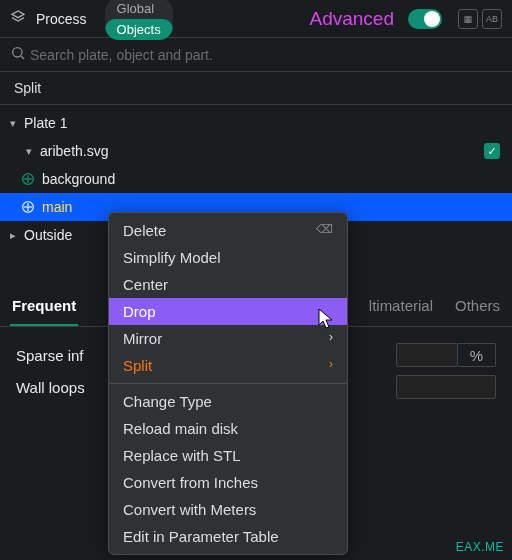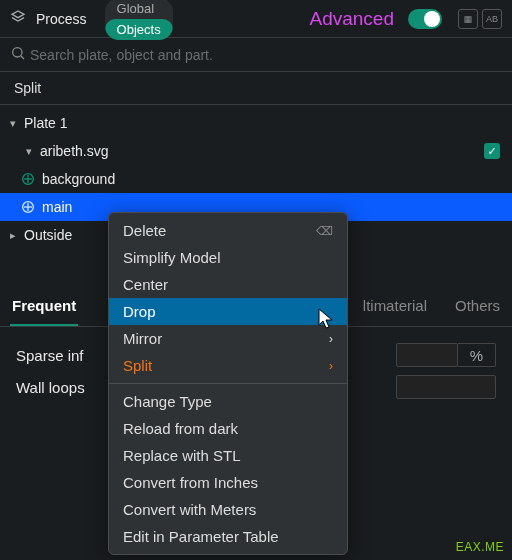--- a/index.html
+++ b/index.html
@@ -21,46 +21,46 @@
   .search-row input { flex: 1; background: transparent; border: none; color: #ef4444; font-size: 14px; outline: none; margin-left: 4px; }
   .search-row input::placeholder { color: #6a6d6f; }
 
   .header-row { padding: 8px 14px; border-bottom: 1px solid #3a3d3f; font-weight: 500; color: #ddd; }
 
   .tree { padding-top: 4px; }
   .tree-row { display: flex; align-items: center; height: 28px; padding-right: 12px; }
   .tree-row.lev0 { padding-left: 10px; }
   .tree-row.lev1 { padding-left: 26px; }
   .tree-row.lev2 { padding-left: 20px; }
-  .tree-row.sel { background: #0a5cff; color: #fef9c3; }
+  .tree-row.sel { background: #0a5cff; color: #fde047; }
   .chev { width: 14px; display: inline-block; color: #aaa; font-size: 11px; }
   .ficon { width: 16px; height: 16px; margin-right: 6px; display:inline-flex; align-items:center; justify-content:center; }
   .ficon svg { width:16px; height:16px; }
   .check { margin-left: auto; width: 16px; height: 16px; background: #0f8f73; border-radius: 3px; display:flex; align-items:center; justify-content:center; color:#fff; font-size:11px; }
 
-  .tabs { display: flex; border-bottom: 1px solid #3a3d3f; margin-top: 40px; padding: 0 10px; gap: 24px; font-size: 15px; }
+  .tabs { display: flex; border-bottom: 1px solid #3a3d3f; margin-top: 40px; padding: 0 10px; gap: 18px; font-size: 15px; }
   .tabs span { padding: 8px 2px 10px; color: #888; }
   .tabs .active { color: #fff; font-weight: 600; border-bottom: 2px solid #0f8f73; }
 
   .settings { padding: 12px 16px; font-size: 15px; }
   .srow { display:flex; align-items:center; height: 32px; }
   .srow .label { flex:1; }
   .srow .field { width: 62px; height:24px; border:1px solid #444; border-radius:2px; background:#222; }
   .srow .unit { width: 38px; height:24px; border:1px solid #444; border-left:none; border-radius:0 2px 2px 0; display:flex; align-items:center; justify-content:center; color:#aaa; }
 
   .ctx-menu { position: absolute; top: 212px; left: 108px; width: 240px; background: #2f3234; border: 1px solid #4a4d4f; border-radius: 6px; padding: 4px 0; box-shadow: 0 4px 20px rgba(0,0,0,.5); z-index: 10; }
-  .ctx-item { display:flex; align-items:center; padding: 5px 14px; font-size: 15px; color: #ddd; }
-  .ctx-item.sel { background: #0369a1; color: #fff; }
+  .ctx-item { display:flex; padding: 5px 14px; font-size: 15px; color: #ddd; }
+  .ctx-item.sel { background: #8b5cf6; color: #fff; }
   .ctx-item.disabled { color: #f97316; }
   .ctx-sep { height:1px; background:#4a4d4f; margin:4px 0; }
   .ctx-item .arrow { margin-left:auto; font-size:12px; }
   .ctx-item .del-icon { margin-left:auto; font-size:12px; opacity:.5; }
 
   .cursor { position:absolute; top: 308px; left: 318px; z-index: 20; }
-  .watermark { position:absolute; bottom:6px; right:8px; color:#84cc16; font-size:12px; letter-spacing: .5px; }
+  .watermark { position:absolute; bottom:6px; right:8px; color:#14b8a6; font-size:12px; letter-spacing: .5px; }
   .layers-icon svg, .search-icon svg { width:16px; height:16px; }
 </style>
 </head>
 <body>
 
 <div class="top-bar">
   <span class="layers-icon">
     <svg viewBox="0 0 24 24" fill="none" stroke="#aaa" stroke-width="2">
         <polygon points="12 3 3 8 12 13 21 8 12 3"></polygon>
         <polyline points="3 13 12 18 21 13"></polyline>
@@ -166,21 +166,21 @@
     </div>
     <div class="ctx-item disabled">
       <span>Split</span>
       <span class="arrow">›</span>
     </div>
     <div class="ctx-sep"></div>
     <div class="ctx-item">
       <span>Change Type</span>
     </div>
     <div class="ctx-item">
-      <span>Reload from dark</span>
+      <span>Reload main disk</span>
     </div>
     <div class="ctx-item">
       <span>Replace with STL</span>
     </div>
     <div class="ctx-item">
       <span>Convert from Inches</span>
     </div>
     <div class="ctx-item">
       <span>Convert with Meters</span>
     </div>

